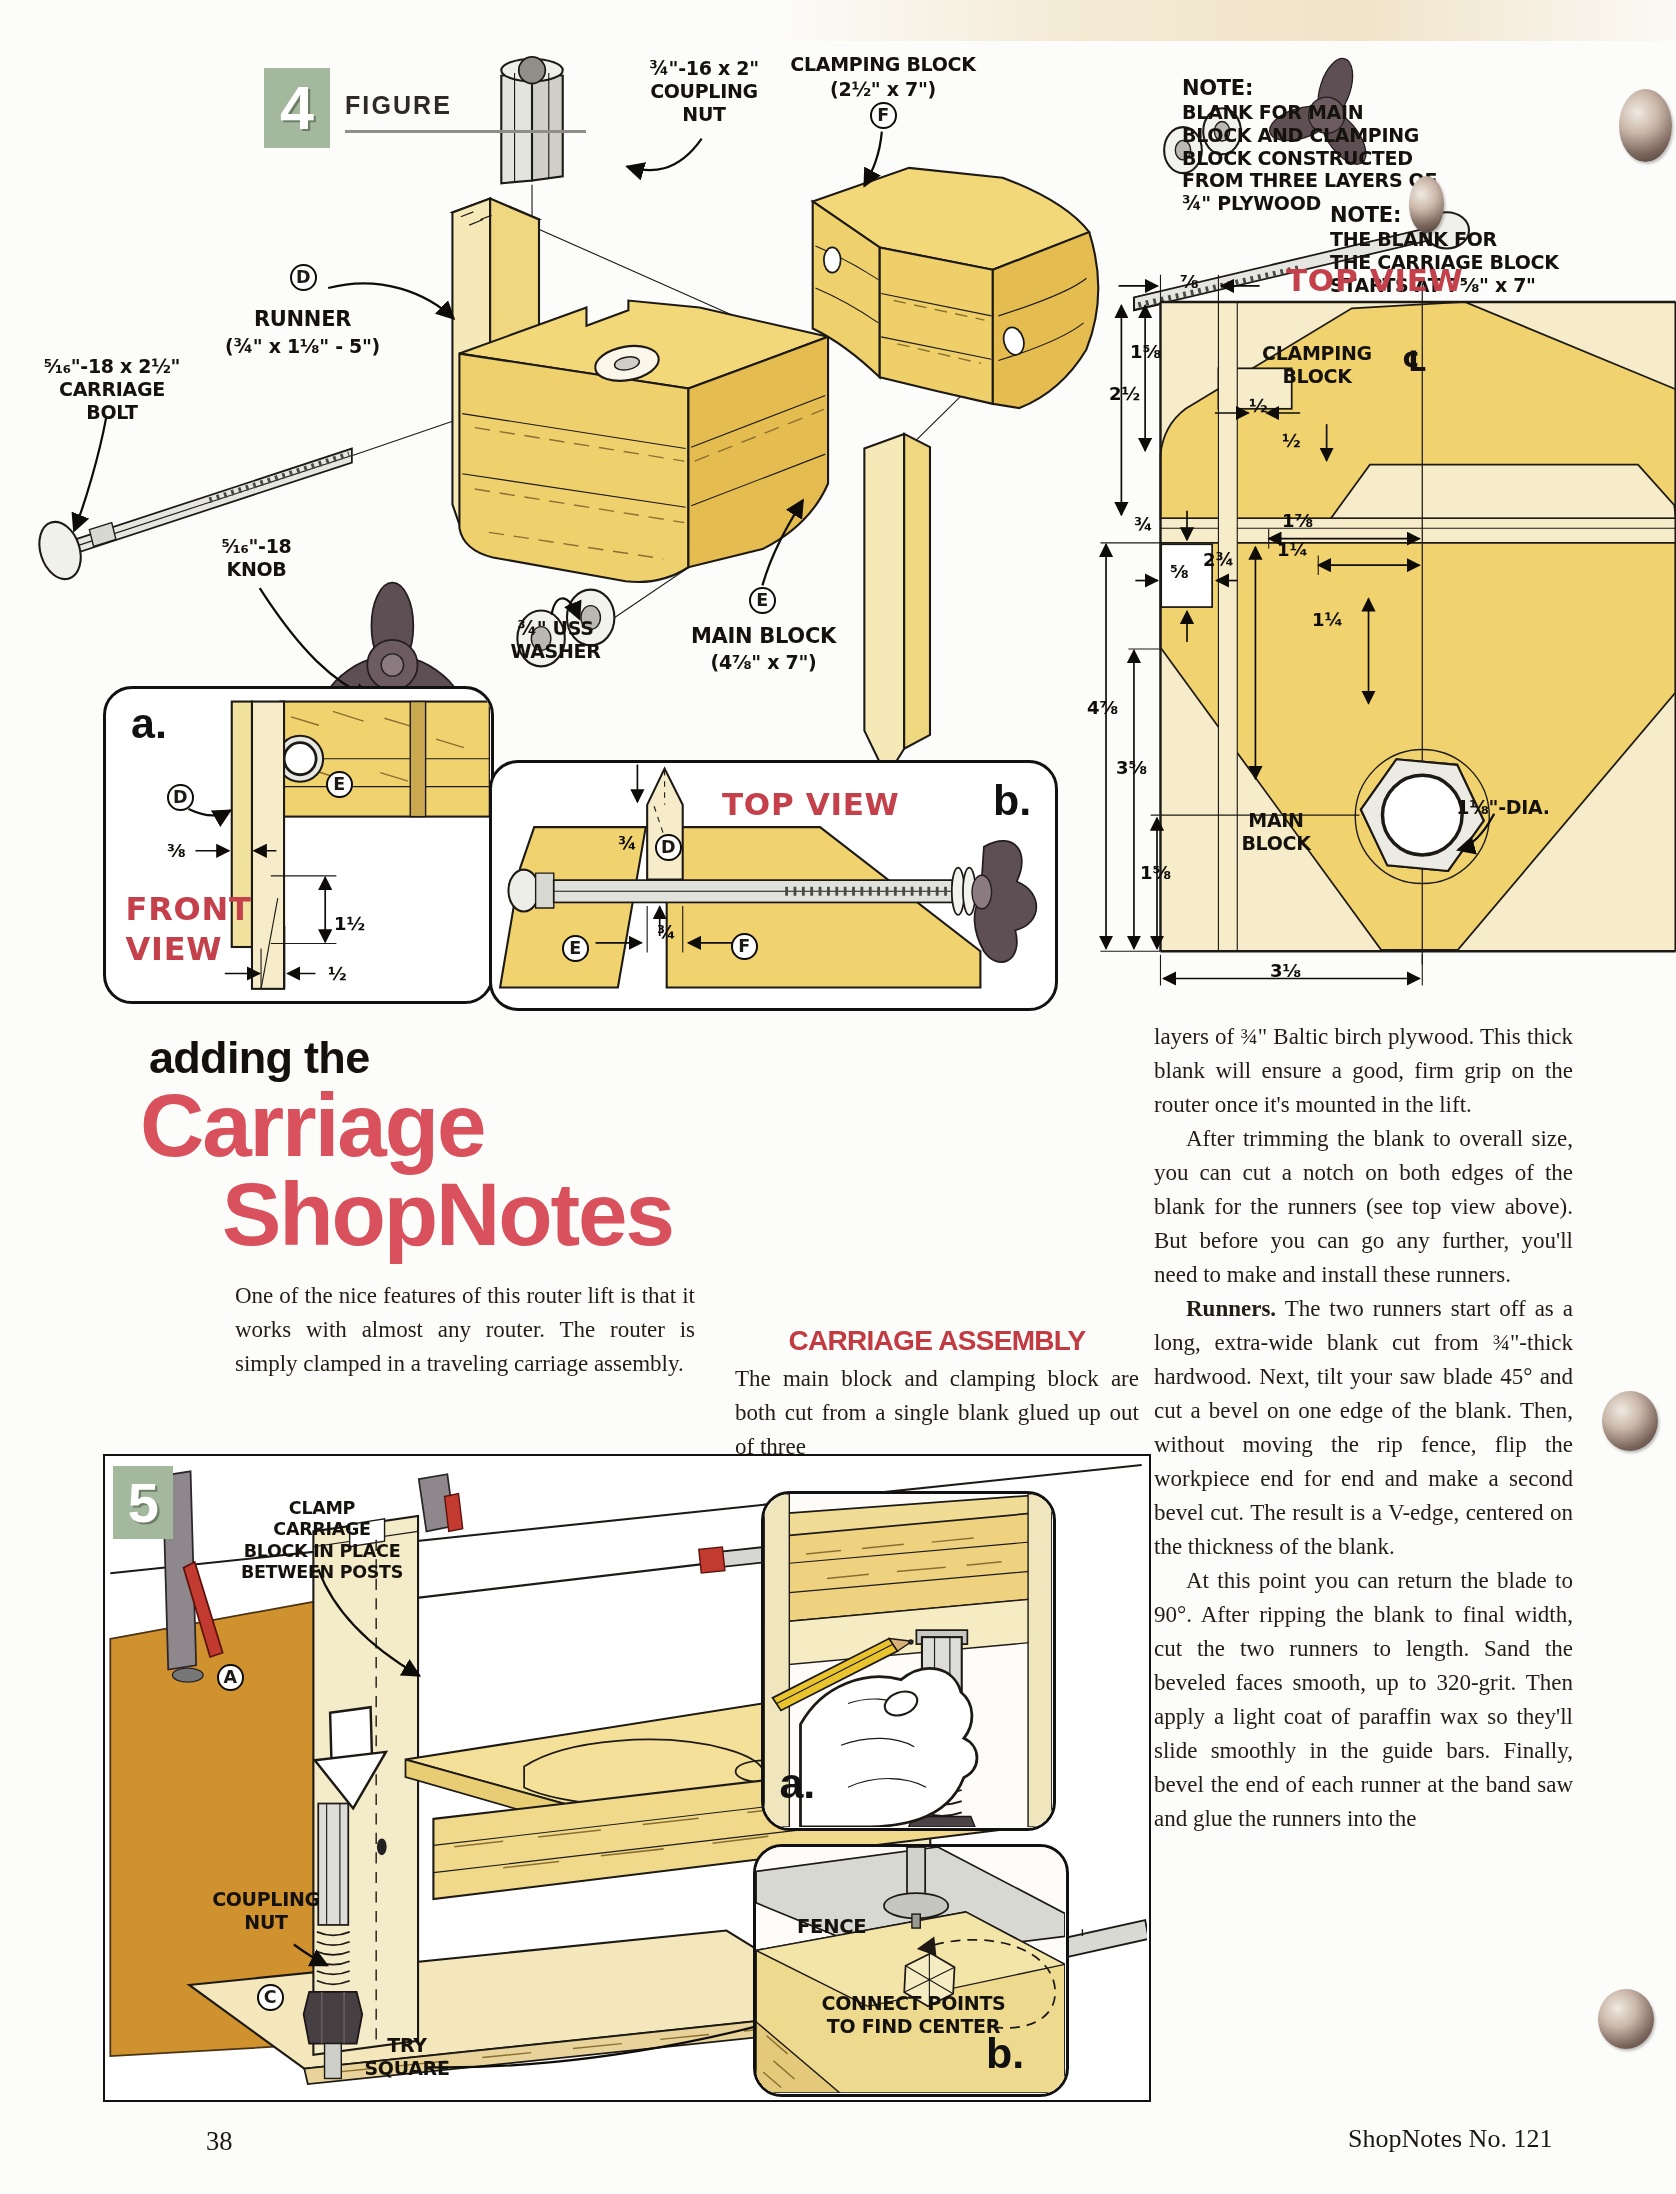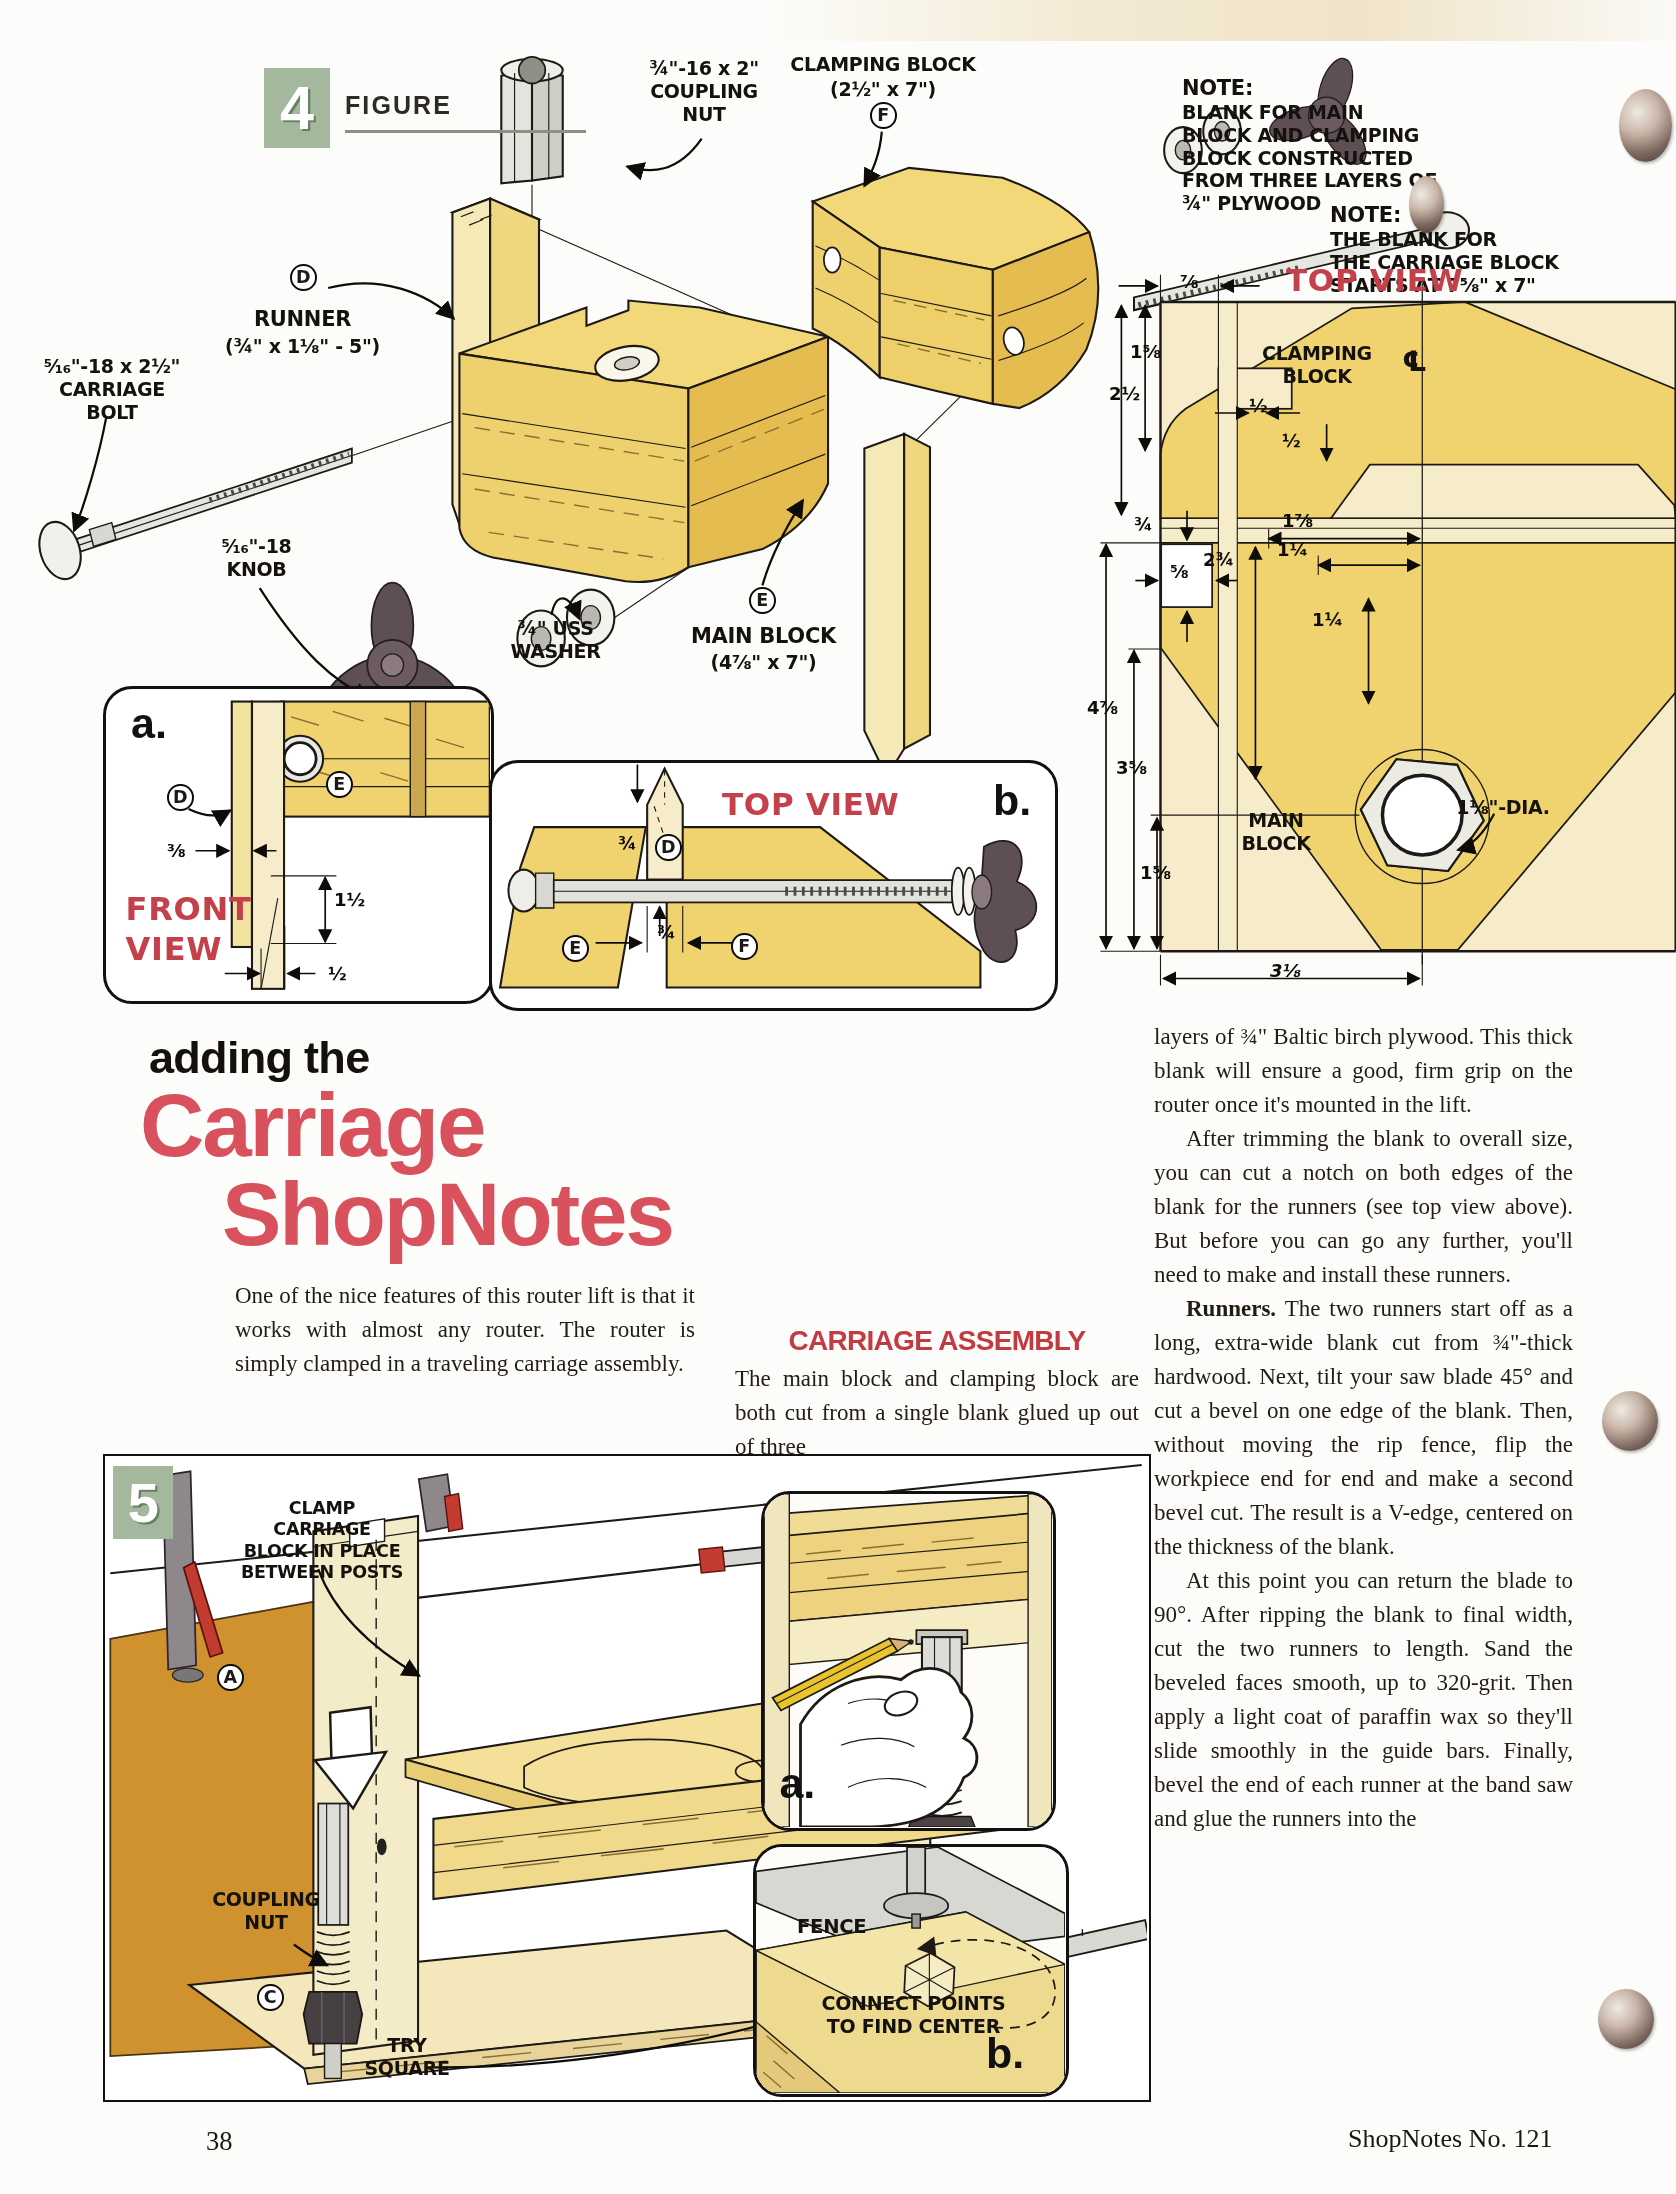--- a/index.html
+++ b/index.html
@@ -258,21 +258,21 @@
     <div class="abs dim" style="left:1282px;top:430px;">½</div>
     <div class="abs dim" style="left:1134px;top:514px;">¾</div>
     <div class="abs dim" style="left:1170px;top:561px;">⅝</div>
     <div class="abs dim" style="left:1203px;top:549px;">2¾</div>
     <div class="abs dim" style="left:1282px;top:510px;">1⅞</div>
     <div class="abs dim" style="left:1277px;top:539px;">1¼</div>
     <div class="abs dim" style="left:1312px;top:609px;">1¼</div>
     <div class="abs dim" style="left:1087px;top:697px;">4⅞</div>
     <div class="abs dim" style="left:1116px;top:757px;">3⅝</div>
     <div class="abs dim" style="left:1140px;top:862px;">1⅝</div>
-    <div class="abs dim" style="left:1270px;top:960px;font-style:italic;">3⅛</div>
+    <div class="abs dim" style="left:1270px;top:960px;">3⅛</div>
 
     <div class="abs inset" style="left:103px;top:686px;width:391px;height:318px;">
       <svg width="384" height="311" viewBox="0 0 550 446">
         <rect x="250" y="18" width="300" height="165" fill="#f0d26e" stroke="#1d1a16" stroke-width="3"></rect>
         <path class="thin" d="M250,100 H550 M250,140 H550"></path>
         <path d="M265,40 l40,12 m20,-20 l44,14 m30,-4 l40,12 m-150,60 l44,14 m60,-8 l40,12 m40,-60 l40,12" stroke="#8a6f33" stroke-width="2" fill="none"></path>
         <rect x="436" y="18" width="22" height="165" fill="#c9a84f" stroke="#1d1a16" stroke-width="2"></rect>
         <circle cx="278" cy="100" r="33" fill="#e8e8e2" stroke="#1d1a16" stroke-width="3"></circle>
         <circle cx="278" cy="100" r="23" fill="#fff" stroke="#1d1a16" stroke-width="4"></circle>
         <rect x="180" y="18" width="29" height="352" fill="#f2e2a0" stroke="#1d1a16" stroke-width="3"></rect>
@@ -286,21 +286,21 @@
         <path class="dl" d="M170,408 H220" marker-end="url(#ah)"></path>
         <path class="dl" d="M300,408 H260" marker-end="url(#ah)"></path>
         <path class="thin" d="M222,372 V430 M256,340 V430"></path>
       </svg>
       <div class="abs letter" style="left:25px;top:9.8px;">a.</div>
       <div class="abs pc" style="left:61px;top:95px;">D</div>
       <div class="abs pc" style="left:220px;top:82px;">E</div>
       <div class="abs dim" style="left:61px;top:151px;">⅜</div>
       <div class="abs redview" style="left:19.6px;top:200px;font-size:32px;">FRONT
 VIEW</div>
-      <div class="abs dim" style="left:228px;top:200px;">1½</div>
+      <div class="abs dim" style="left:228px;top:224px;">1½</div>
       <div class="abs dim" style="left:222px;top:274px;">½</div>
     </div>
 
     <div class="abs inset" style="left:489px;top:760px;width:569px;height:251px;">
       <svg width="562" height="244" viewBox="0 0 805 350">
         <polygon points="60,92 220,92 180,322 11,322 40,150" fill="#f0d26e" stroke="#1d1a16" stroke-width="3"></polygon>
         <polygon points="250,92 470,92 700,270 700,322 250,322" fill="#f0d26e" stroke="#1d1a16" stroke-width="3"></polygon>
         <polygon points="222,60 247,8 273,60 273,167 222,167" fill="#f6ecc9" stroke="#1d1a16" stroke-width="3"></polygon>
         <path class="thin" d="M232,62 L258,140 M247,10 L247,60" stroke-dasharray="8 8"></path>
         <ellipse cx="45" cy="183" rx="22" ry="30" fill="#eeeee8" stroke="#1d1a16" stroke-width="3"></ellipse>

